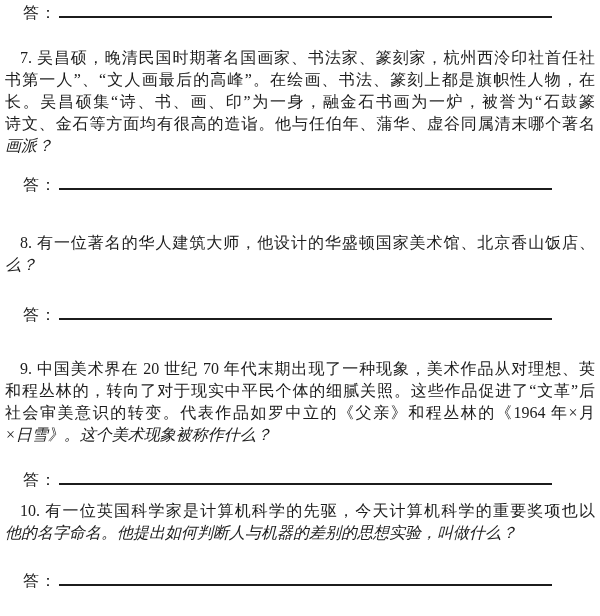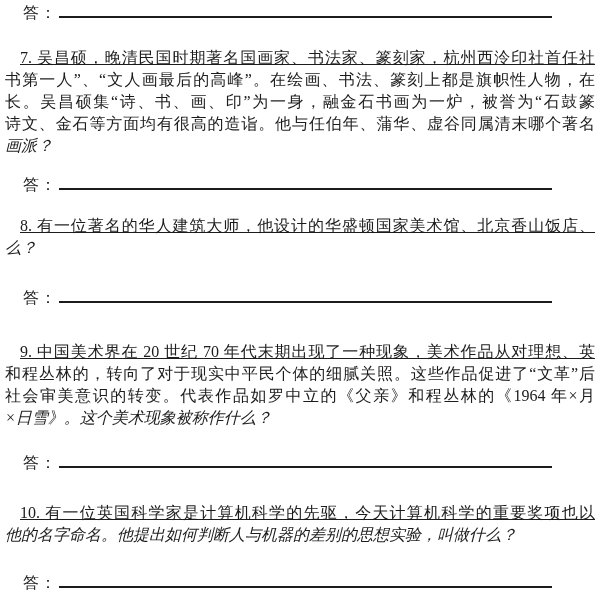--- a/index.html
+++ b/index.html
@@ -33,31 +33,31 @@
   }
 
   .q { text-align: justify; }
   .q .line {
     height: 22px;
     line-height: 22px;
     overflow: hidden;
     text-align: justify;
     text-align-last: justify;
   }
-  .q .line.first { padding-left: 15px; text-decoration: underline; }
+  .q .line.first { padding-left: 15px; }
   .q .line.last  { text-align-last: left; font-style: italic; }
 
   
   .m-q7   { margin-top: 23px; }
   .m-ans2 { margin-top: 17px; }
-  .m-q8   { margin-top: 19px; }
+  .m-q8   { margin-top: 36px; }
   .m-ans3 { margin-top: 28px; }
   .m-q9   { margin-top: 32px; }
   .m-ans4 { margin-top: 23px; }
-  .m-q10  { margin-top: 28px; }
+  .m-q10  { margin-top: 9px; }
   .m-ans5 { margin-top: 26px; }
 </style>
 </head>
 <body>
 
 <div class="page">
   <div class="content">
 
     <div class="answer-row">
       <span class="answer-label">答：</span><span class="answer-blank"></span>

